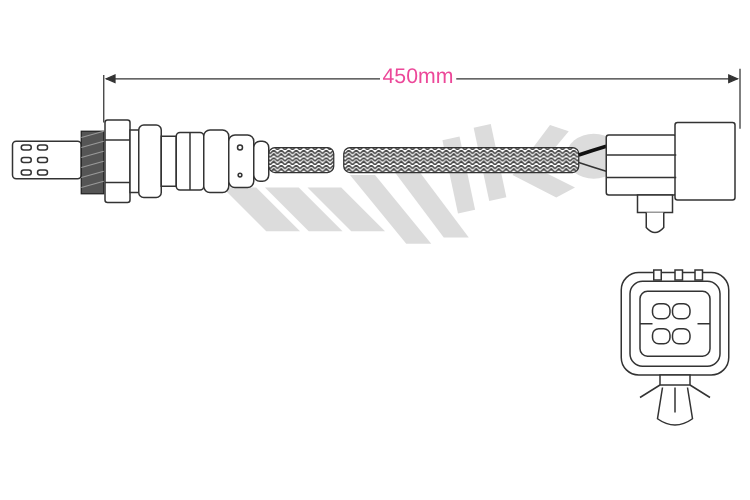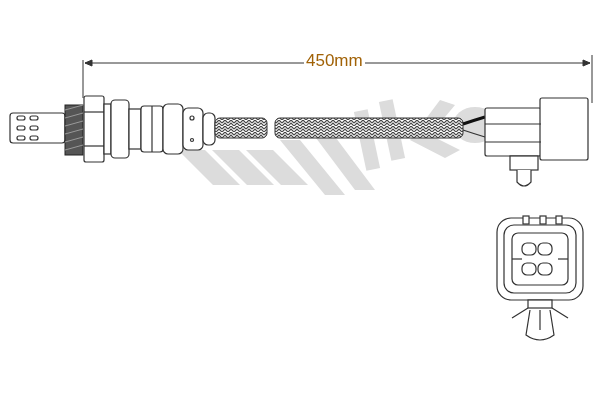--- a/index.html
+++ b/index.html
@@ -1,18 +1,18 @@
 <!DOCTYPE html>
 <html><head>
 <meta charset="utf-8">
 <style>
   html,body{margin:0;padding:0;background:#ffffff;}
   body{width:600px;height:400px;overflow:hidden;position:relative;font-family:"Liberation Sans",sans-serif;}
   #canvas{position:absolute;left:0;top:0;width:600px;height:400px;}
-  .dim-label{position:absolute;left:304px;top:52px;font-size:17px;color:#a16207;background:#fff;padding:0 2px;line-height:18px;font-family:"Liberation Sans",sans-serif;}
+  .dim-label{position:absolute;left:304px;top:52px;font-size:17px;color:#ec4899;background:#fff;padding:0 2px;line-height:18px;font-family:"Liberation Sans",sans-serif;}
 </style>
 </head>
 <body>
 
 <div id="canvas">
 <svg width="600" height="400" viewBox="0 0 600 400" xmlns="http://www.w3.org/2000/svg">
   <defs>
     <pattern id="braid" width="6" height="6" patternUnits="userSpaceOnUse">
       <rect width="6" height="6" fill="#fff"></rect>
       <path d="M0 3 L3 0 L6 3 M0 6 L3 3 L6 6" stroke="#444" stroke-width="1.2" fill="none"></path>

